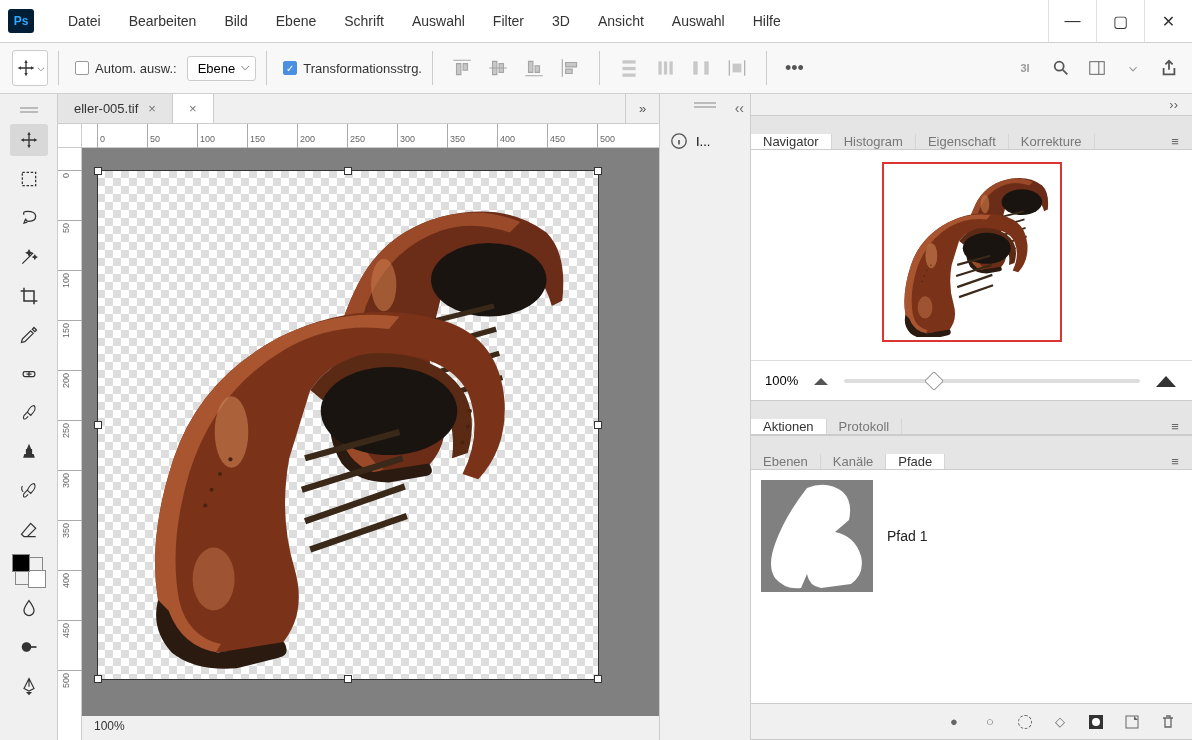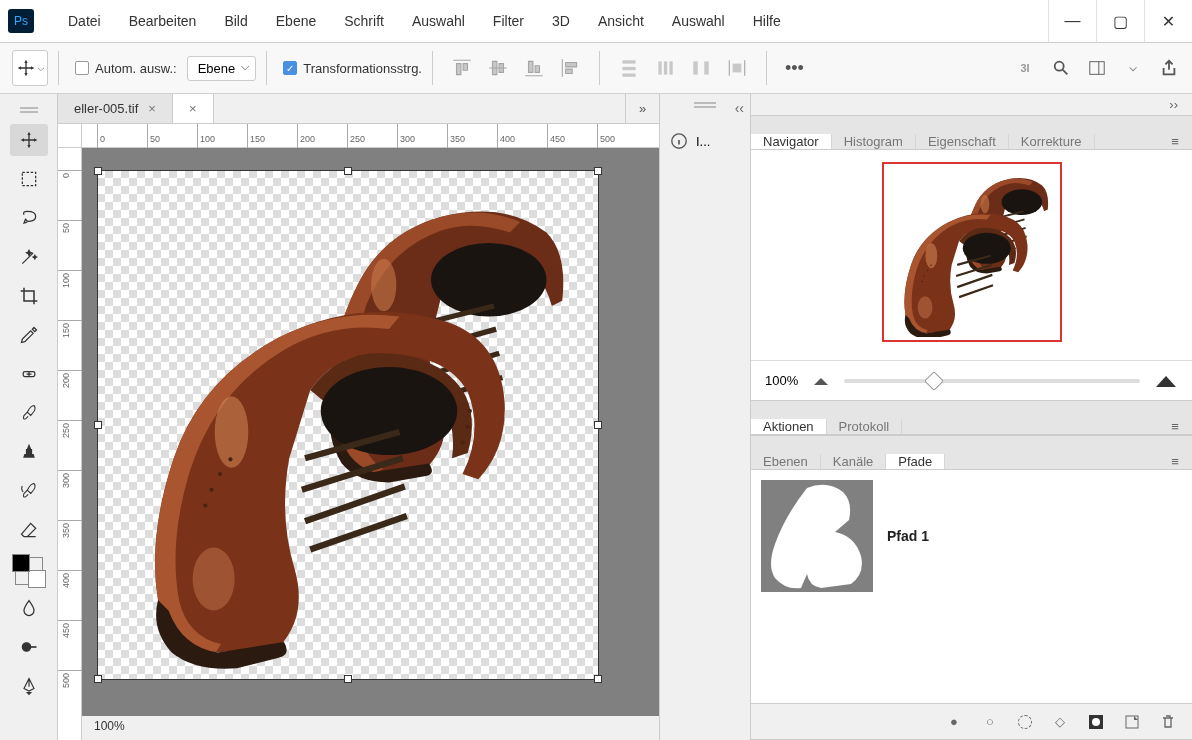--- a/index.html
+++ b/index.html
@@ -1,20 +1,20 @@
 <!DOCTYPE html>
 <html><head>
 <meta charset="utf-8">
 <style>
 * { box-sizing: border-box; margin: 0; padding: 0; font-family: "Segoe UI", Tahoma, sans-serif; }
 body { width: 1192px; height: 740px; background: #f0f0f0; overflow: hidden; font-size: 13px; }
 
 
 .titlebar { height: 42px; background: #fff; display: flex; align-items: center; padding: 0 8px; position: relative; }
-.ps-logo { width: 26px; height: 24px; background: #001e36; color: #31a8ff; display: flex; align-items: center; justify-content: center; font-weight: normal; font-size: 12px; border-radius: 3px; margin-right: 20px; }
+.ps-logo { width: 26px; height: 24px; background: #001e36; color: #31a8ff; display: flex; align-items: center; justify-content: center; font-weight: bold; font-size: 12px; border-radius: 3px; margin-right: 20px; }
 .menu { display: flex; gap: 0; text-align: center; }
 .menu-item { padding: 4px 14px; font-size: 14px; color: #333; cursor: default; }
 .window-controls { position: absolute; right: 0; top: 0; display: flex; height: 42px; }
 .win-btn { width: 48px; display: flex; align-items: center; justify-content: center; font-size: 16px; color: #333; border-left: 1px solid #e0e0e0; }
 
 
 .options-bar { height: 52px; background: #f8f8f8; border-top: 1px solid #d0d0d0; border-bottom: 1px solid #d0d0d0; display: flex; align-items: center; padding: 0 12px; gap: 10px; }
 .opt-icon { width: 36px; height: 36px; display: flex; align-items: center; justify-content: center; border: 1px solid #ccc; border-radius: 3px; background: #fff; }
 .checkbox-label { display: flex; align-items: center; gap: 6px; font-size: 13px; color: #333; margin-left: 6px; }
 .checkbox { width: 14px; height: 14px; border: 1px solid #999; border-radius: 2px; background: #fff; display: inline-flex; align-items: center; justify-content: center; }
@@ -91,21 +91,21 @@
 
 .nav-body { height: 250px; background:#fff; display:flex; flex-direction:column; align-items:center; }
 .nav-thumb { margin-top:12px; width:180px; height:180px; border:2px solid #d33; display:flex; align-items:center; justify-content:center; background:#fff; }
 .nav-zoom-row { height: 40px; width:100%; padding:0 14px; display:flex; align-items:center; gap:14px; border-top:1px solid #ddd; margin-top:auto; }
 .zoom-val { font-size:13px; font-weight:500; }
 .zoom-slider { flex:1; height:4px; background:#ddd; position:relative; border-radius:2px; }
 .zoom-slider .knob { position:absolute; left:28%; top:-5px; width:14px; height:14px; background:#fff; border:1px solid #999; border-radius:2px; transform: rotate(45deg); }
 .pfade-body { flex:1; background:#fff; padding:10px; display:flex; flex-direction:column; }
 .path-row { display:flex; align-items:center; gap:14px; }
 .path-thumb { width:112px; height:112px; background:#808080; display:flex; align-items:center; justify-content:center; }
-.path-label { font-size:14px; font-weight:700; color:#222; }
+.path-label { font-size:14px; font-weight:400; color:#222; }
 
 .pfade-footer { height:36px; background:#f0f0f0; border-top:1px solid #ccc; display:flex; align-items:center; justify-content:flex-end; gap:20px; padding:0 16px; margin-top:auto; }
 .pf-ic { width:16px; height:16px; color:#666; display:flex; align-items:center; justify-content:center; }
 
 </style>
 </head>
 <body>
 
 <svg width="0" height="0" style="position:absolute">
 <defs>

